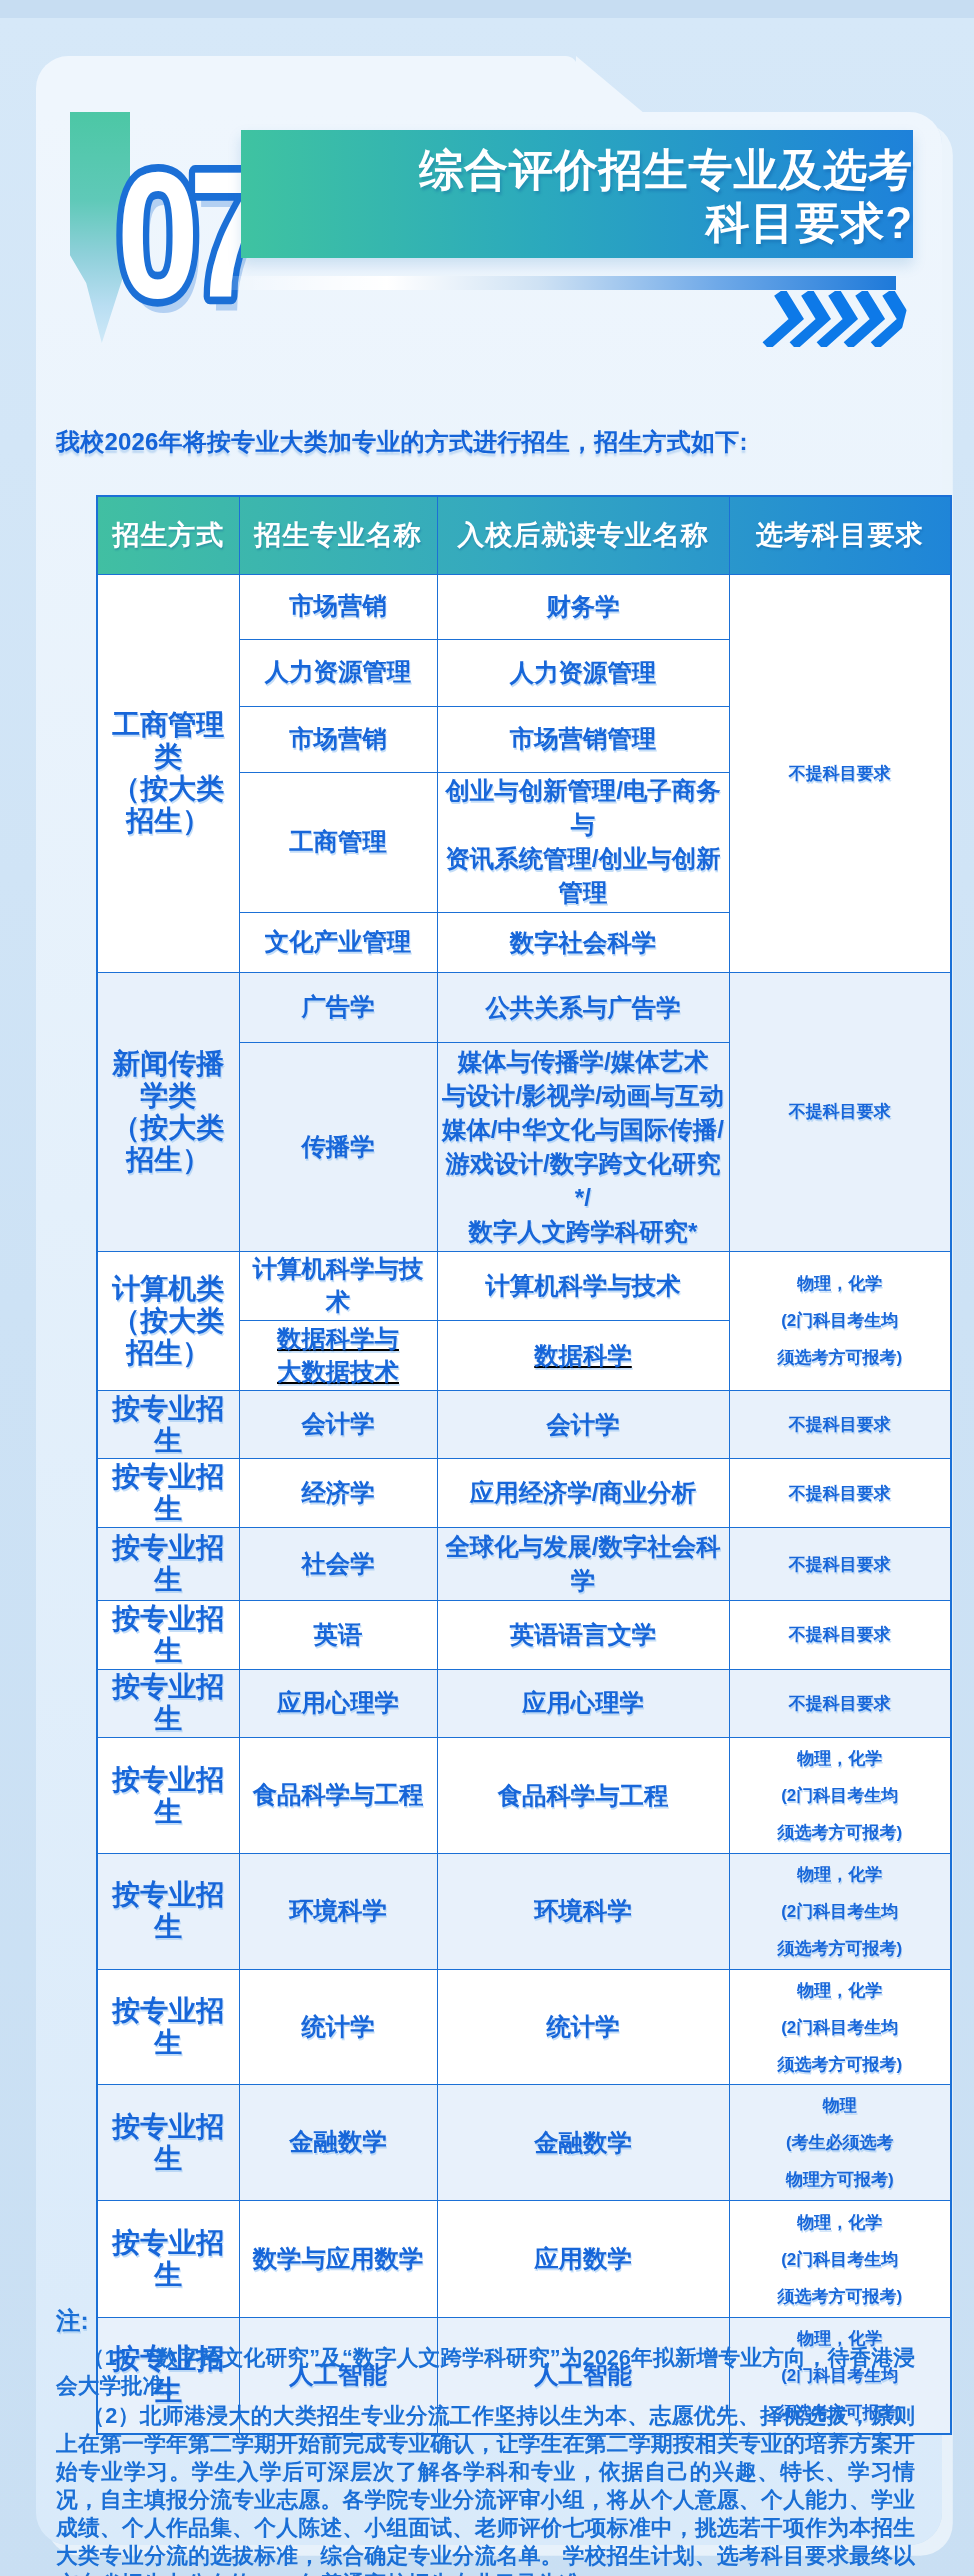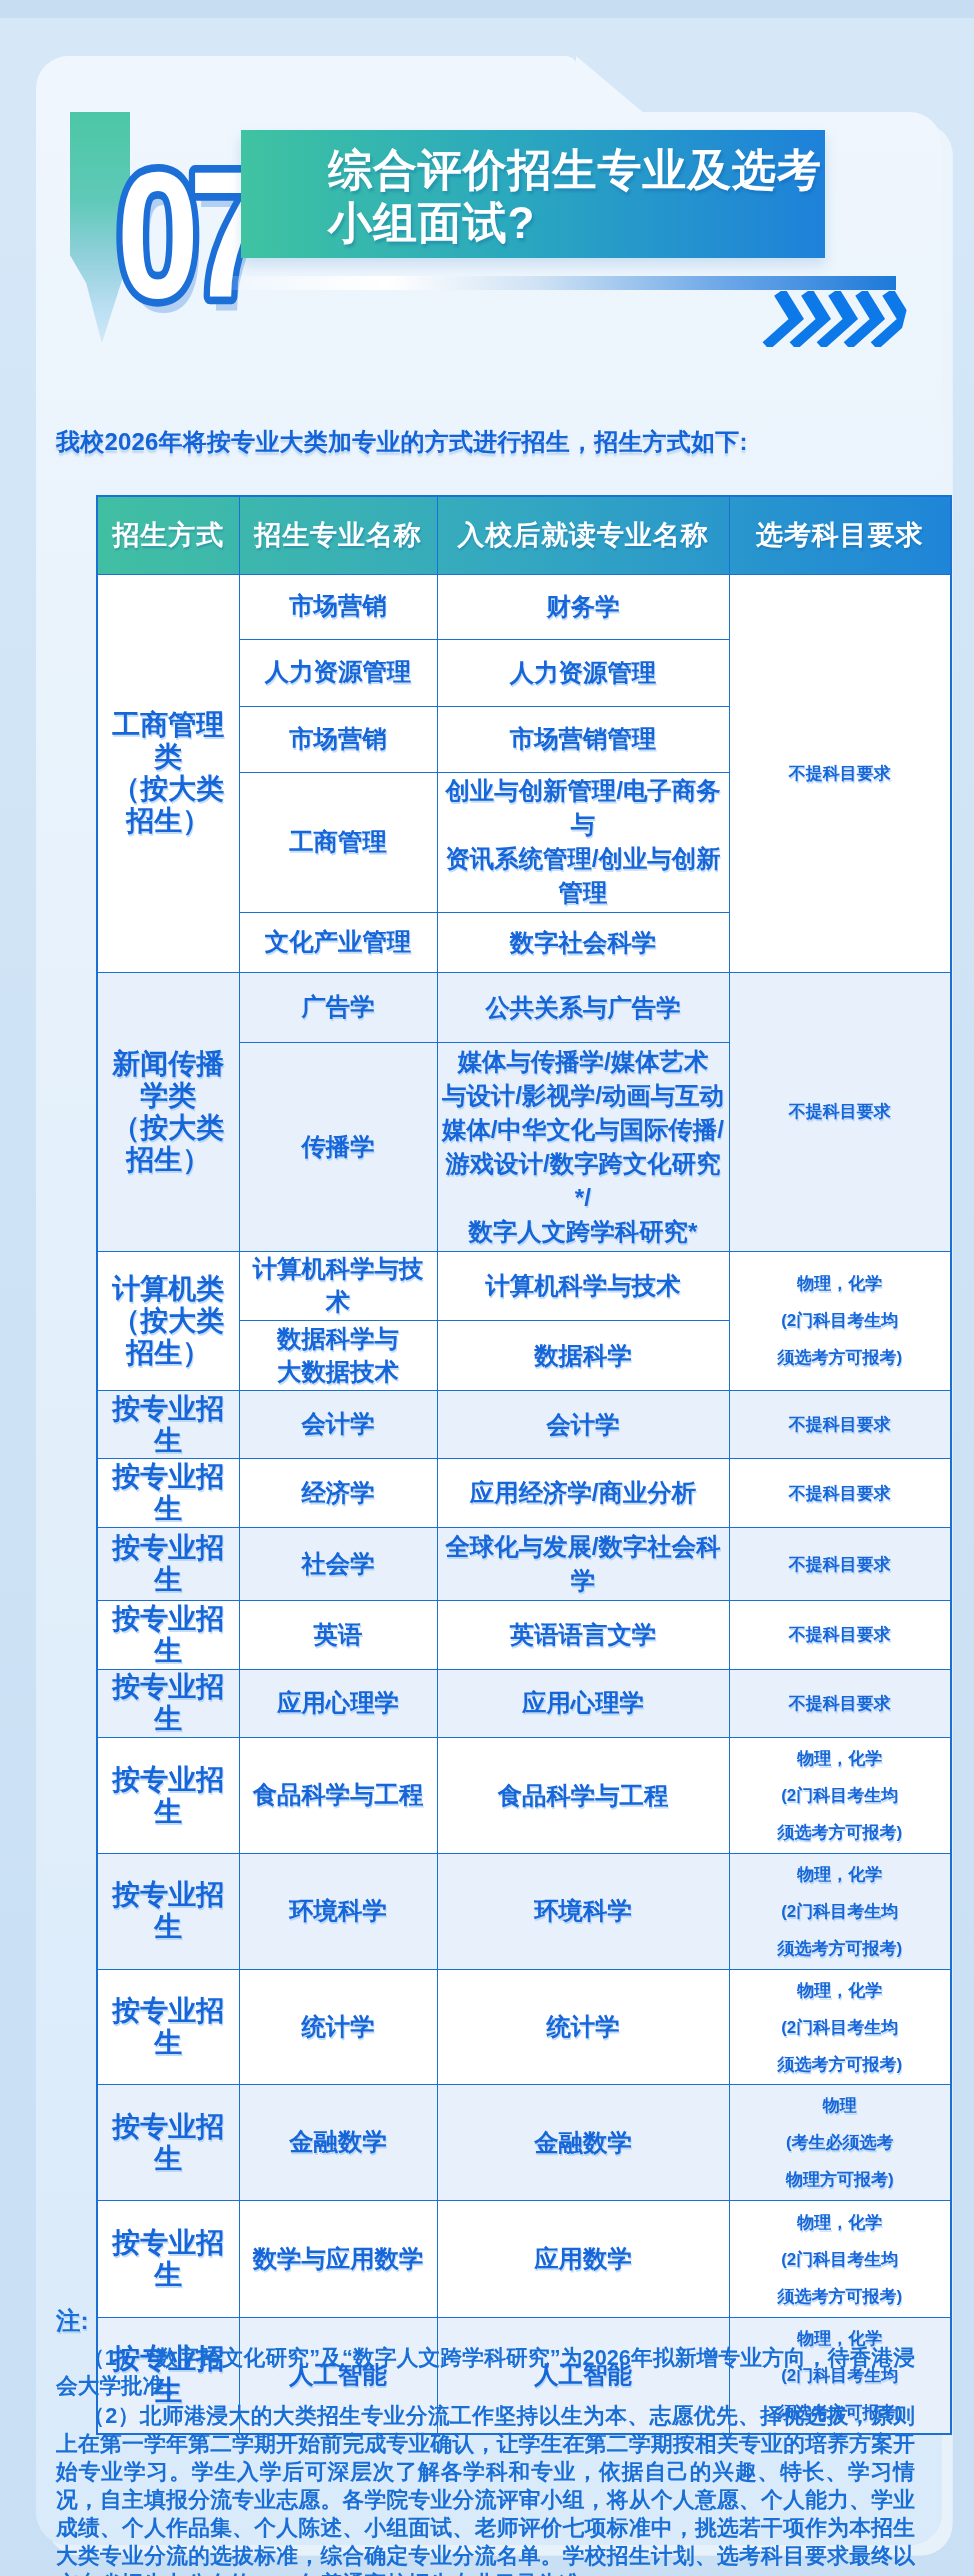--- a/index.html
+++ b/index.html
@@ -18,26 +18,26 @@
                border-radius:0 32.5px 32.5px 32.5px;
                background:linear-gradient(180deg,#eff6fd 0%,#e4f0fb 45%,#d9eafa 100%);
                box-shadow:10.8px 10.8px 0 rgba(255,255,255,.55); }
 
   
   .ribbon { position:absolute; left:70px; top:94px; width:60px; height:231px;
             background:linear-gradient(180deg,#4cc7a5 0%,#5fc9b8 38%,#8fd0da 62%,#b9def2 84%,#cfe9f8 100%);
             clip-path:polygon(0 0,100% 0,100% 62%,53% 100%,27% 74%,0 62%); }
   .bignum { position:absolute; left:40px; top:134px; width:298px; height:190px; }
 
-  .banner { position:absolute; left:241px; top:112px; width:584px; height:128px;
+  .banner { position:absolute; left:241px; top:112px; width:672px; height:128px;
             background:linear-gradient(90deg,#3fc3a1 0%,#2ba9bd 45%,#1e81da 100%);
             color:#fff; font-weight:800; font-size:44px; line-height:53px;
             padding:12.6px 0 0 87px; letter-spacing:0.9px;
             text-shadow:1.8px 2.7px 2.7px rgba(10,80,150,.28);
-            box-shadow:0 7.2px 12.6px rgba(40,120,190,.18); }
+            box-shadow:0 7.2px 12.6px rgba(40,120,190,.18);text-align:right; }
 
   .gradline { position:absolute; left:208px; top:258px; width:688px; height:14.4px;
               background:linear-gradient(90deg,rgba(255,255,255,0) 0%,#ffffff 26%,#cfe2f4 48%,#6fa9e8 74%,#1d79d9 100%); }
 
   .chevrons { position:absolute; left:767px; top:273px; transform:skewX(-14deg); }
 
   .intro { position:absolute; left:56px; top:408px; width:865px;
            font-size:24px; font-weight:900; color:#1463d8; letter-spacing:0.2px;
            text-shadow:0 2.7px 1.8px rgba(130,180,230,.45); }
 
@@ -79,21 +79,21 @@
       <g transform="scale(0.82,1)" font-family="Liberation Sans, DejaVu Sans, sans-serif" font-weight="bold" font-size="200" letter-spacing="-14" text-anchor="middle">
         <text x="201" y="168" transform="translate(8,8)" fill="rgba(27,111,214,0.28)" id="num-shadow">07</text>
         <text x="201" y="160" fill="none" stroke="#1b6fd6" stroke-width="17" stroke-linejoin="round" id="num-stroke">07</text>
         <text x="201" y="160" fill="#ffffff" id="num-fill">07</text>
       </g>
     </svg>
   </div>
 
   <div class="banner">
     <div>综合评价招生专业及选考</div>
-    <div>小组面试?</div>
+    <div>科目要求?</div>
   </div>
 
   <div class="gradline"></div>
 
   <div class="chevrons">
     <svg width="137" height="56" viewBox="0 0 152 62">
       <g fill="none" stroke="#0d79e8" stroke-width="13" stroke-linejoin="miter">
         <path d="M6 1 L32 31 L6 61"></path>
         <path d="M36 1 L62 31 L36 61"></path>
         <path d="M66 1 L92 31 L66 61"></path>
@@ -163,21 +163,21 @@
           </tr>
           <tr style="height: 63px; background: rgb(255, 255, 255);">
             <td class="method" rowspan="2">计算机类
 （按大类招生）</td>
             <td class="major">计算机科学与技术</td>
             <td class="study">计算机科学与技术</td>
             <td class="subject" rowspan="2">物理，化学
 (2门科目考生均
 须选考方可报考)</td>
           </tr>
-          <tr style="height: 65px; background: rgb(255, 255, 255);">
+          <tr style="height: 65px; background: rgb(255, 255, 255); text-decoration: underline;">
             <td class="major">数据科学与
 大数据技术</td>
             <td class="study">数据科学</td>
           </tr>
           <tr style="height: 63px; background: rgb(232, 241, 251);">
             <td class="method">按专业招生</td>
             <td class="major">会计学</td>
             <td class="study">会计学</td>
             <td class="subject">不提科目要求</td>
           </tr>

